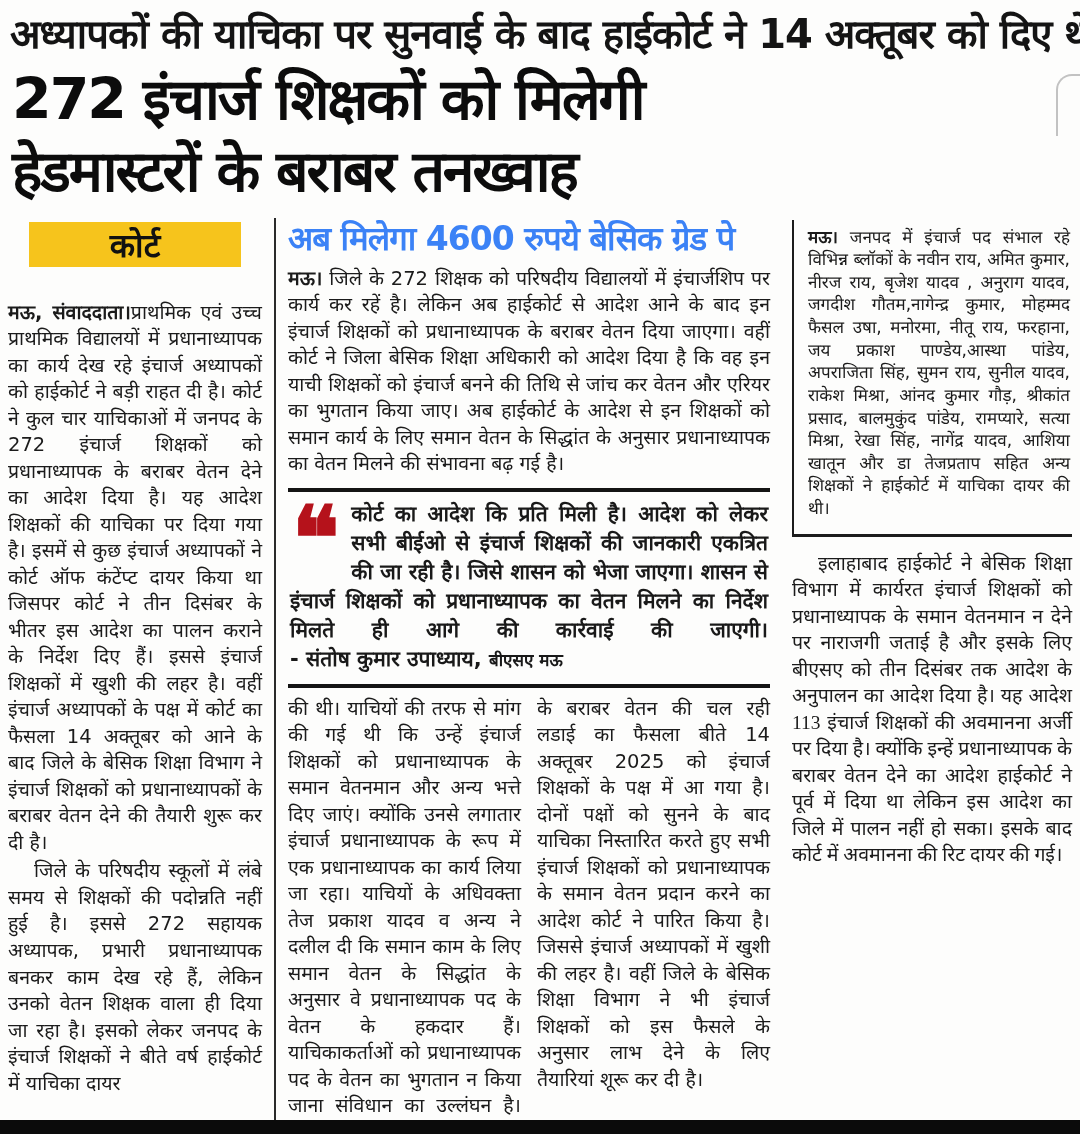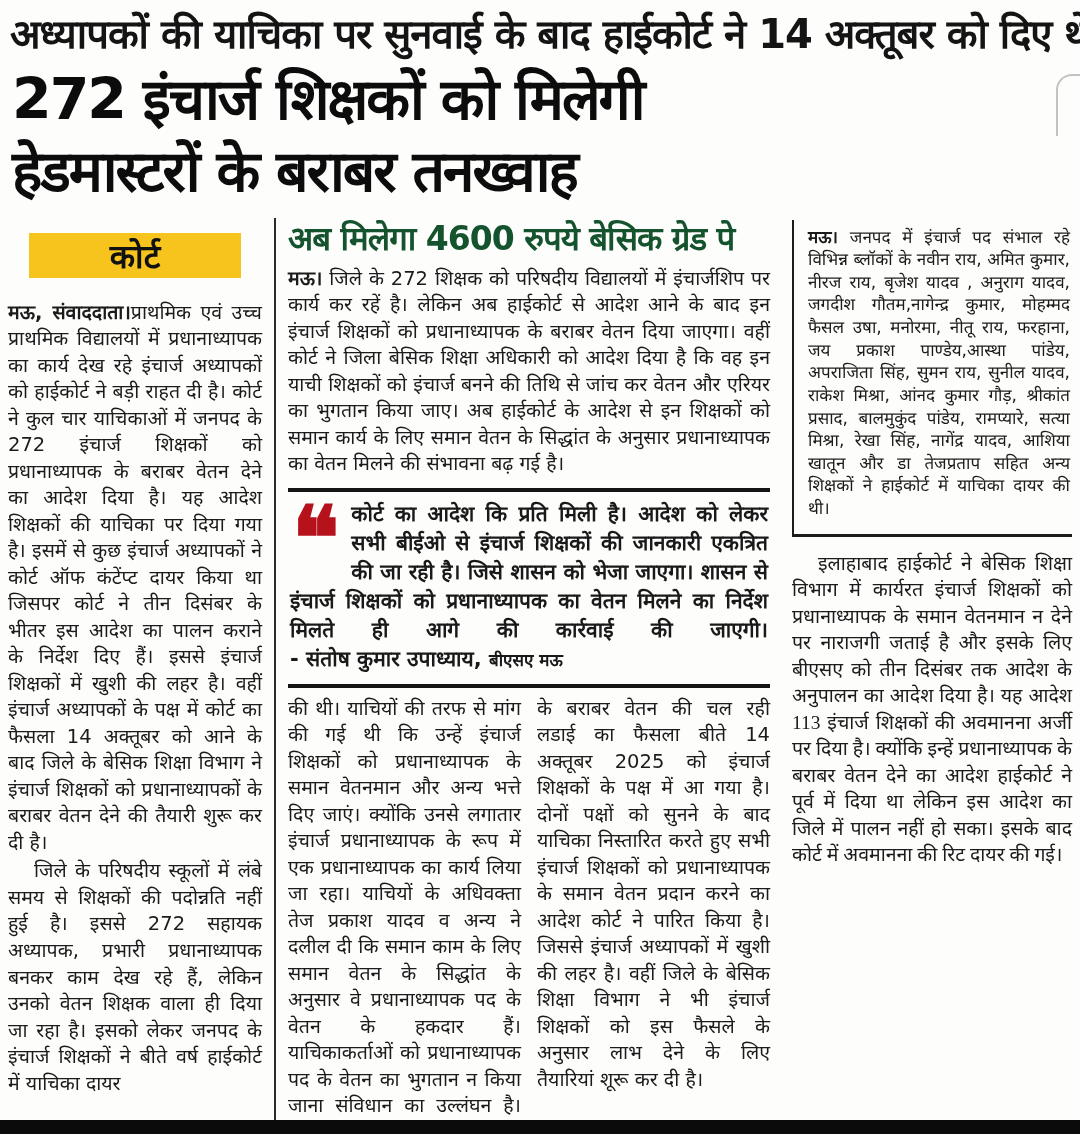--- a/index.html
+++ b/index.html
@@ -28,28 +28,28 @@
   .col-left{padding-right:12px;}
   .col-mid{border-left:2px solid #2a2a2a;padding:0 10px 0 12px;}
   .col-right{padding-left:12px;}
   p{margin:0;}
   .body-text{
     font-size:19.5px;line-height:1.36;text-align:justify;color:#1b1b1b;
   }
   .indent{text-indent:26px;margin-top:2px;}
   .lead{font-weight:800;}
   
-  .badge{display:flex;align-items:center;height:68px;margin:4px 0 10px 0;}
+  .badge{display:flex;align-items:flex-start;height:68px;margin:4px 0 10px 0;}
   .badge-bar{width:15px;background:#b5121b;border-radius:8px;}
   .badge-center{
     flex:1;background:#f6c41c;margin:0 6px;display:flex;align-items:center;justify-content:center;
     font-size:33px;font-weight:900;color:#111;
   }
   
-  .subhead{font-size:33px;font-weight:900;letter-spacing:-1px;line-height:1.15;margin:2px 0 8px 0;color:#14532d;}
+  .subhead{font-size:33px;font-weight:900;letter-spacing:-1px;line-height:1.15;margin:2px 0 8px 0;color:#3b82f6;}
   .quote-box{
     border-top:4px solid #141414;border-bottom:4px solid #141414;
     margin:10px 0 8px 0;padding:8px 2px 10px 2px;
     font-size:21px;font-weight:700;line-height:1.38;text-align:justify;color:#191919;
   }
   .quote-mark{
     float:left;font-size:88px;line-height:.78;color:#b5121b;
     margin:4px 12px 0 2px;font-family:"DejaVu Serif","Liberation Serif",serif;font-weight:900;
   }
   .attribution{font-weight:800;white-space:nowrap;}

